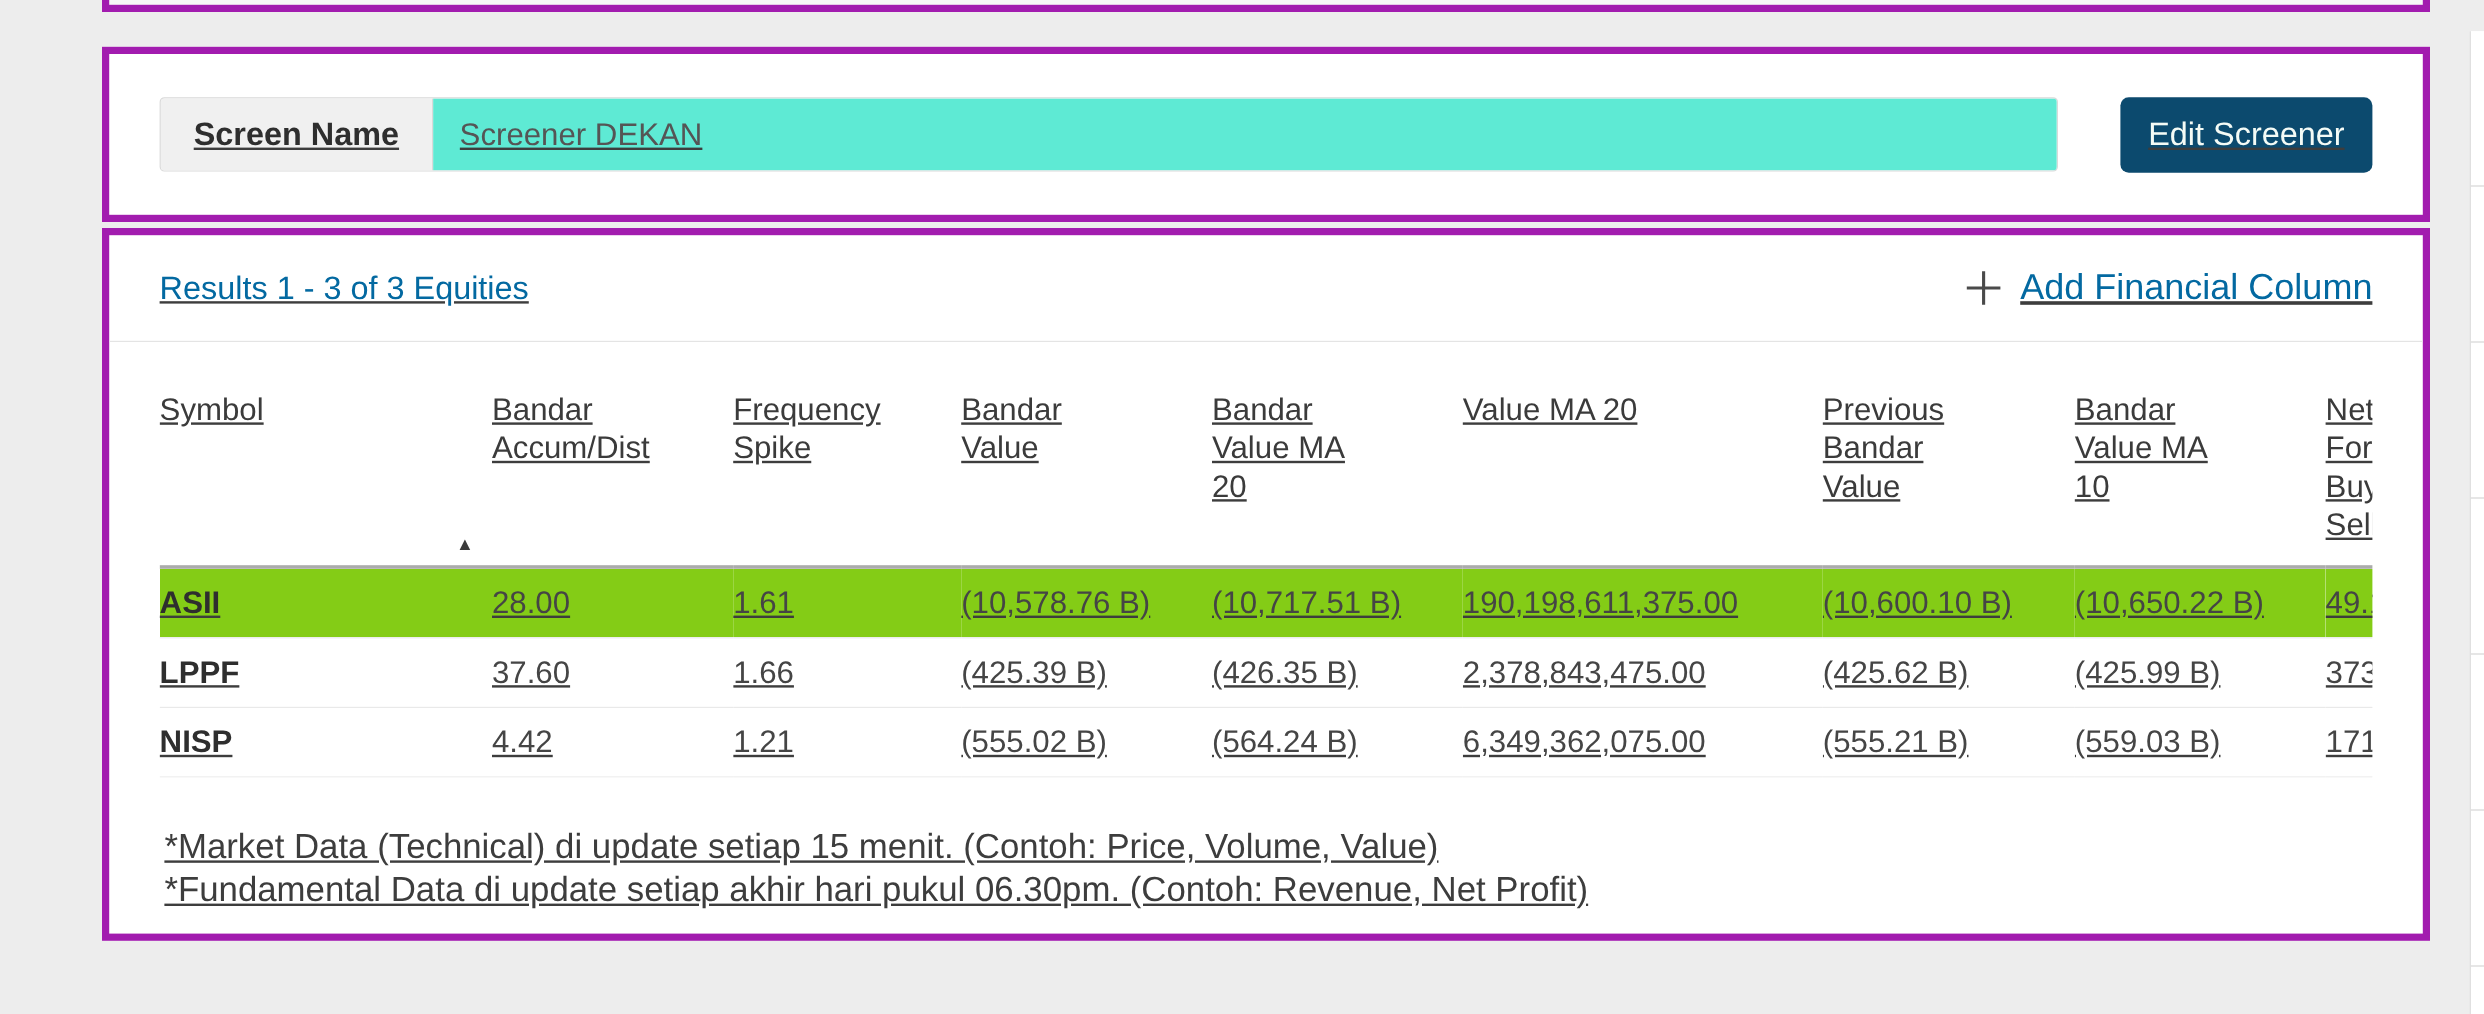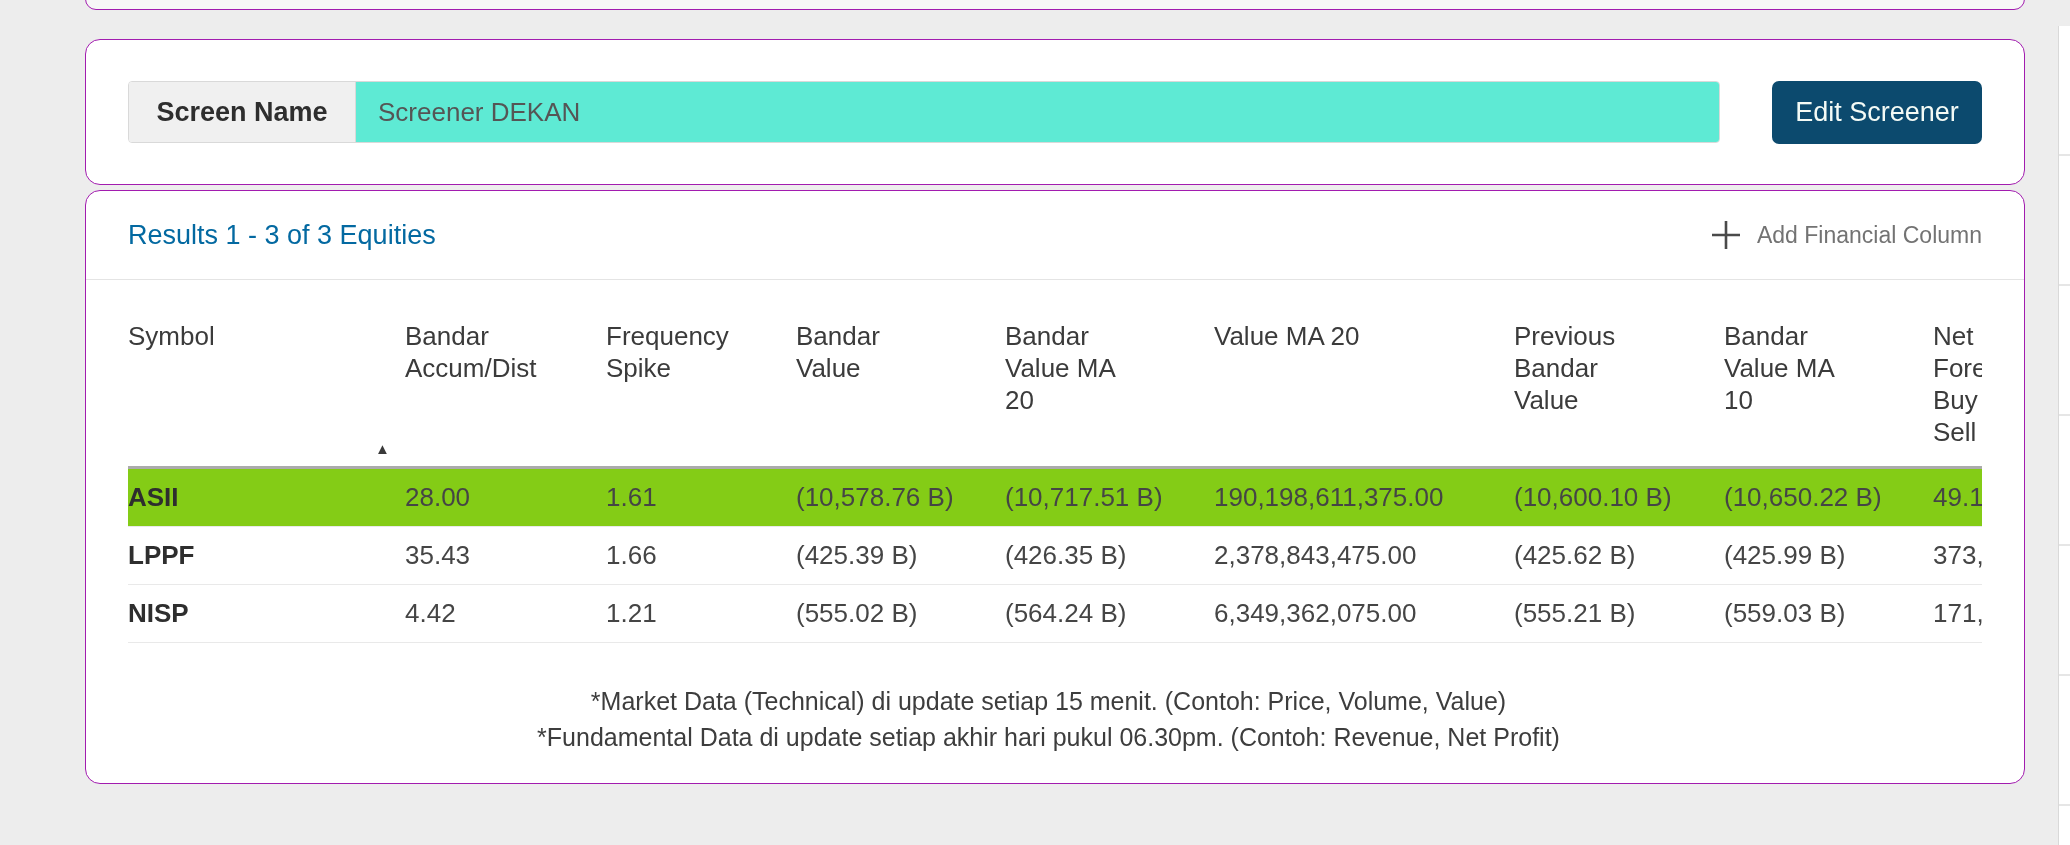--- a/index.html
+++ b/index.html
@@ -6,21 +6,21 @@
   body{
     width:2070px;height:845px;overflow:hidden;
     background:#ededed;
     font-family:"Liberation Sans","DejaVu Sans",sans-serif;
     color:#3d3d3d;
   }
   .stage{position:relative;width:2070px;height:845px;overflow:hidden;}
 
   .card{
     position:absolute;box-sizing:border-box;
-    background:#ffffff;border:1px solid #a21caf;border-radius:15px;
+    background:#ffffff;border:6px solid #a21caf;border-radius:0;text-decoration:underline;
   }
   .top-strip{left:85px;top:-12px;width:1940px;height:22px;background:#f7f7f7;}
 
   
   .card-form{left:85px;top:39px;width:1940px;height:146px;}
   .form-row{display:flex;align-items:center;height:100%;padding:0 42px;box-sizing:border-box;}
   .name-control{
     display:flex;flex:1;height:62px;box-sizing:border-box;
     border:1px solid #d9d9d9;border-radius:4px;overflow:hidden;background:#fff;
   }
@@ -42,42 +42,42 @@
   
   .card-results{left:85px;top:190px;width:1940px;height:594px;overflow:hidden;}
   .results-header{
     height:88px;display:flex;align-items:center;justify-content:space-between;
     padding:0 42px;border-bottom:1px solid #e4e4e4;
   }
   .results-summary{font-size:27px;color:#0369a1;}
   .add-link{display:flex;align-items:center;gap:15px;cursor:pointer;text-decoration:none;}
   .plus-icon{width:32px;height:32px;flex:0 0 auto;}
   .plus-icon line{stroke:#4a4a4a;stroke-width:2.6;}
-  .add-link-text{font-size:23px;color:#737373;}
+  .add-link-text{font-size:30px;color:#0369a1;}
 
   .table-wrap{margin:0 42px;overflow:hidden;}
   table{border-collapse:collapse;table-layout:fixed;width:2025px;}
   th{
     text-align:left;vertical-align:top;font-weight:normal;
     padding:40px 10px 18px 0;font-size:26px;line-height:32px;color:#3b3b3b;
     white-space:pre-line;border-bottom:3px solid #ababab;position:relative;
   }
   .sort-asc-icon{
     position:absolute;left:-30px;bottom:10px;
     font-size:15px;color:#3a3a3a;line-height:15px;
   }
   td{
     height:57px;padding:0 10px 0 0;vertical-align:middle;
     font-size:26px;color:#454545;border-bottom:1px solid #e9e9e9;
     white-space:nowrap;overflow:hidden;
   }
   tr.hl td{background:#84cc16;}
   td.sym{font-weight:bold;color:#2e2e2e;}
 
-  .footnotes{margin:40px 42px 0 29px;font-size:25px;line-height:36px;color:#3d3d3d;text-align:center;}
+  .footnotes{margin:40px 42px 0 46px;font-size:29px;line-height:36px;color:#3d3d3d;}
 
   
   .panel-edge{
     position:absolute;left:2058px;top:26px;width:12px;height:819px;box-sizing:border-box;
     background:#fff;border-left:1px solid #d9d9d9;
     background-image:repeating-linear-gradient(to bottom,#ffffff 0 128px,#e6e6e6 128px 130px);
   }
 </style>
 </head>
 <body>
@@ -153,21 +153,21 @@
               <td>1.61</td>
               <td>(10,578.76 B)</td>
               <td>(10,717.51 B)</td>
               <td>190,198,611,375.00</td>
               <td>(10,600.10 B)</td>
               <td>(10,650.22 B)</td>
               <td>49.1</td>
             </tr>
             <tr>
               <td class="sym">LPPF</td>
-              <td>35.43</td>
+              <td>37.60</td>
               <td>1.66</td>
               <td>(425.39 B)</td>
               <td>(426.35 B)</td>
               <td>2,378,843,475.00</td>
               <td>(425.62 B)</td>
               <td>(425.99 B)</td>
               <td>373,</td>
             </tr>
             <tr>
               <td class="sym">NISP</td>

